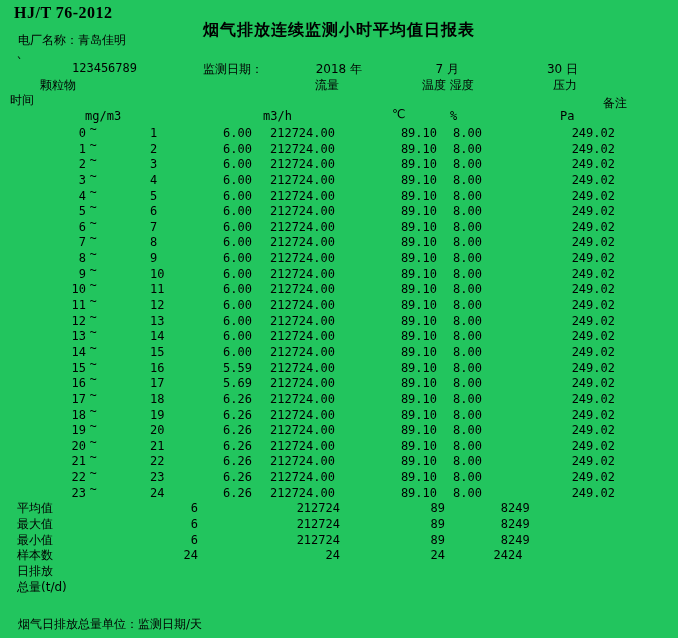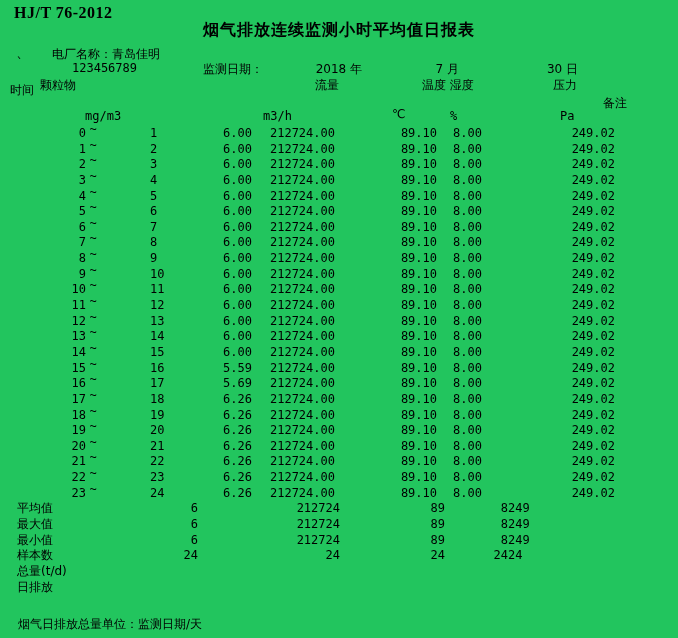--- a/index.html
+++ b/index.html
@@ -1,32 +1,32 @@
 <!DOCTYPE html>
 <html><head>
 <meta charset="utf-8">
 <style>
   html,body{margin:0;padding:0;background:#fff;}
   .page{position:relative;width:678px;height:638px;background:#22c55e;color:#000;
         font-family:"DejaVu Sans",sans-serif;font-size:12px;overflow:hidden;text-decoration:underline;}
   .abs{position:absolute;white-space:nowrap;}
   .std{left:14px;top:4px;font-family:"Liberation Serif",serif;font-weight:bold;font-size:16px;letter-spacing:0.5px;}
   .title{left:0;top:20px;width:678px;text-align:center;font-weight:bold;font-size:16px;letter-spacing:1px;}
-  .plant-line{left:18px;top:46px;margin-left:34px;}
+  .plant-line{left:18px;top:32px;}
   .tick{left:16px;top:56px;font-family:"DejaVu Sans Mono",monospace;}
   .plant-code{left:72px;top:61px;font-family:"DejaVu Sans Mono",monospace;}
   .date-label{left:203px;top:61px;}
   .date-year{left:300px;top:61px;width:62px;text-align:right;}
   .date-month{left:425px;top:61px;width:34px;text-align:right;}
   .date-day{left:530px;top:61px;width:48px;text-align:right;}
   .h-part{left:40px;top:77px;}
   .h-flow{left:315px;top:77px;}
   .h-temphum{left:422px;top:77px;}
   .h-press{left:553px;top:77px;}
-  .h-time{left:10px;top:82px;}
+  .h-time{left:10px;top:92px;}
   .h-remark{left:603px;top:95px;}
   .u-part{left:85px;top:109px;font-family:"DejaVu Sans Mono",monospace;}
   .u-flow{left:263px;top:109px;font-family:"DejaVu Sans Mono",monospace;}
   .u-temp{left:392px;top:107px;}
   .u-hum{left:450px;top:109px;font-family:"DejaVu Sans Mono",monospace;}
   .u-press{left:560px;top:109px;font-family:"DejaVu Sans Mono",monospace;}
   .tbl{position:absolute;left:0;top:126px;width:678px;font-family:"DejaVu Sans Mono",monospace;font-size:12px;}
   .hrow,.srow{display:flex;height:15.65px;line-height:15.65px;}
   .cell{display:block;overflow:visible;white-space:nowrap;}
   .c-start{width:86px;text-align:right;}
@@ -345,32 +345,32 @@
         </div>
         <div class="srow">
           <span class="cell s-label">样本数</span>
           <span class="cell s-v1">24</span>
           <span class="cell s-v2">24</span>
           <span class="cell s-v3">24</span>
           <span class="cell s-v4">24</span>
           <span class="cell s-v5">24</span>
         </div>
         <div class="srow">
+          <span class="cell s-label">日排放</span>
+          <span class="cell s-v1"></span>
+          <span class="cell s-v2"></span>
+          <span class="cell s-v3"></span>
+          <span class="cell s-v4"></span>
+          <span class="cell s-v5"></span>
+        </div>
+        <div class="srow">
           <span class="cell s-label">总量(t/d)</span>
           <span class="cell s-v1"></span>
           <span class="cell s-v2"></span>
           <span class="cell s-v3"></span>
           <span class="cell s-v4"></span>
           <span class="cell s-v5"></span>
         </div>
-        <div class="srow">
-          <span class="cell s-label">日排放</span>
-          <span class="cell s-v1"></span>
-          <span class="cell s-v2"></span>
-          <span class="cell s-v3"></span>
-          <span class="cell s-v4"></span>
-          <span class="cell s-v5"></span>
-        </div>
       </div>
   </div>
 
   <span class="abs footer">烟气日排放总量单位：监测日期/天</span>
 </div>
 
 </body></html>

